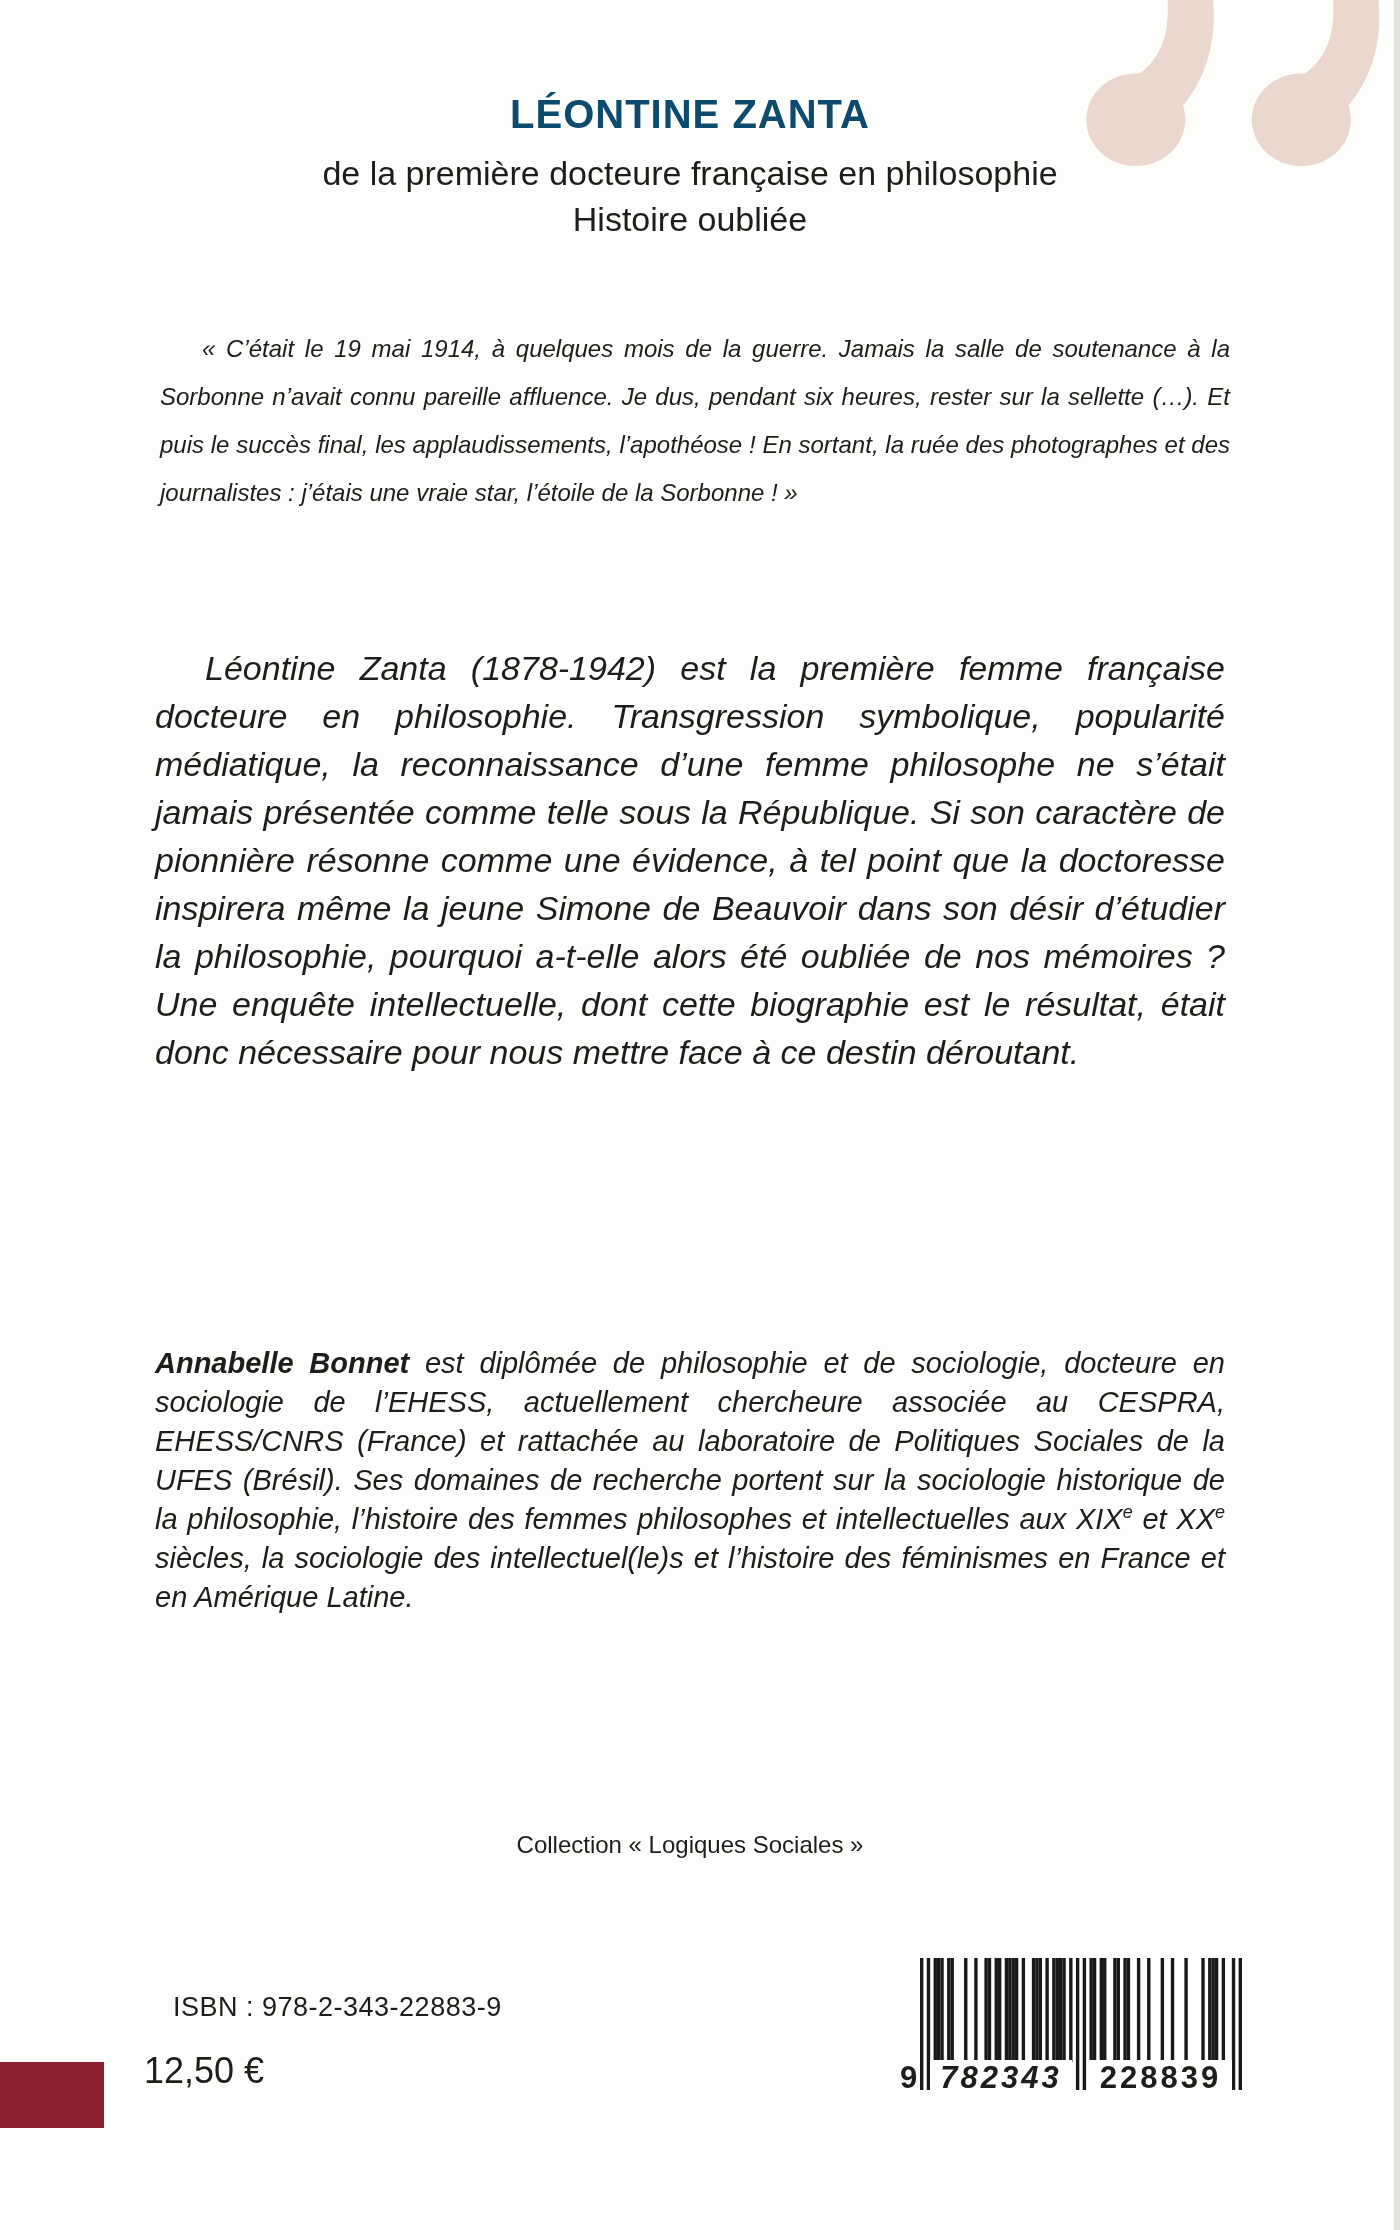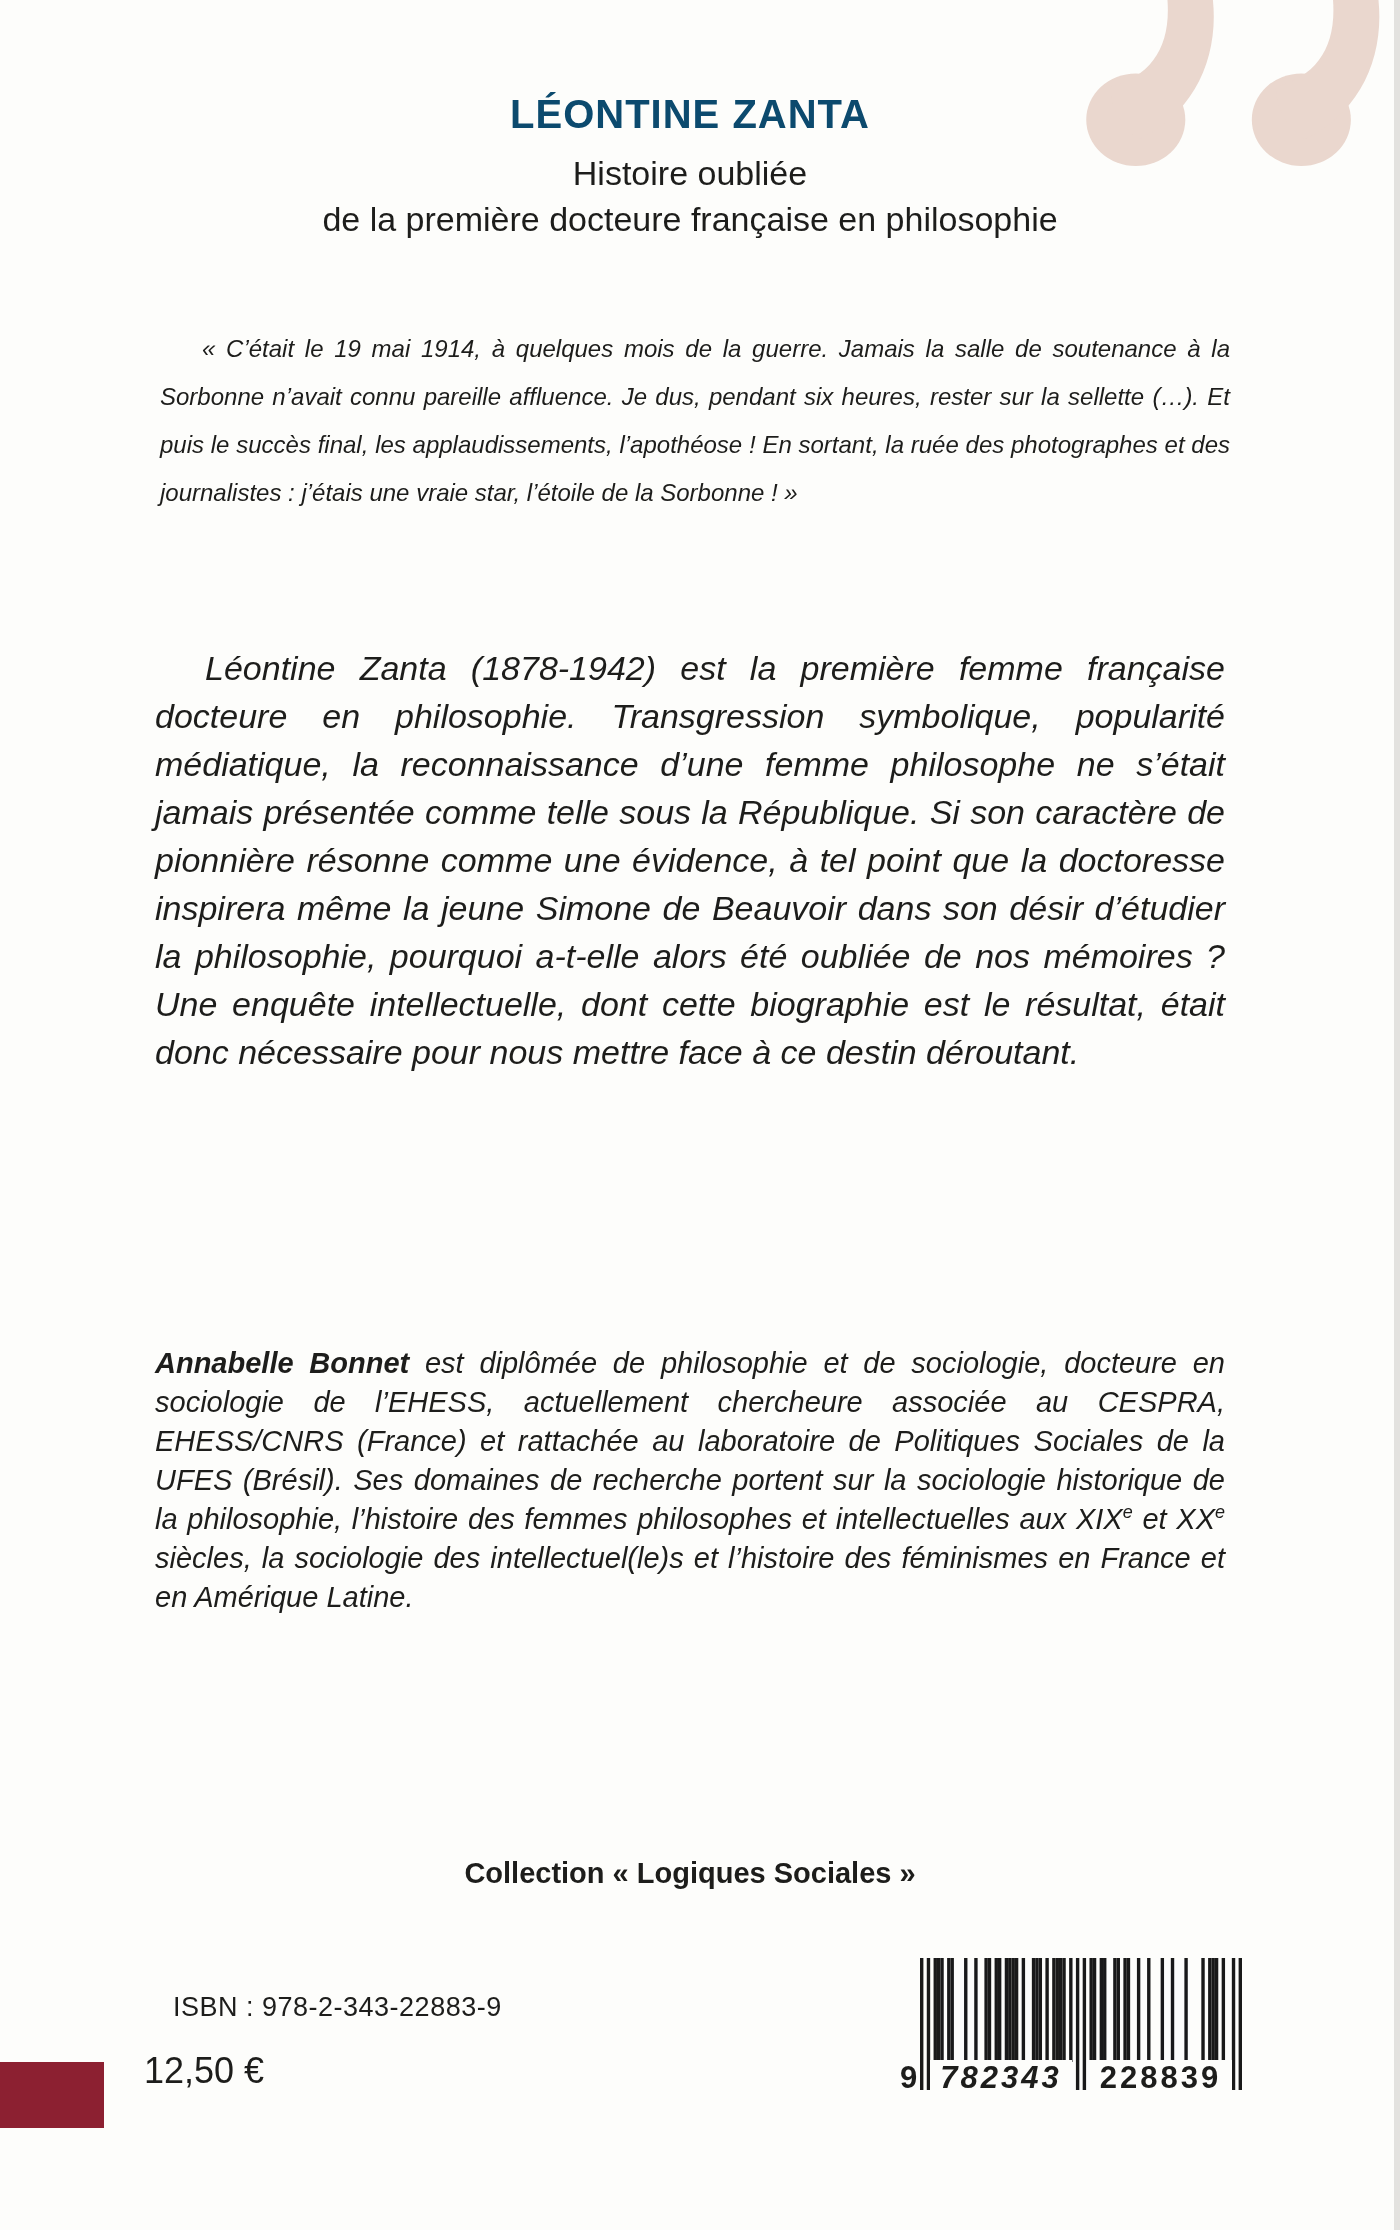--- a/index.html
+++ b/index.html
@@ -79,21 +79,21 @@
     }
     .bio sup { font-size: 62%; line-height: 0; }
 
     .collection {
       position: absolute;
       left: 155px;
       top: 1822px;
       width: 1070px;
       text-align: center;
     }
-    .coll-title { font-size: 29px; line-height: 46px; font-weight: 700; margin-top: 28px; }
+    .coll-title { font-size: 24px; line-height: 46px; font-weight: 400; }
     .coll-dir   { font-size: 30px; line-height: 44px; }
 
     .isbn  { position: absolute; left: 173px; top: 1992px; font-size: 27px; letter-spacing: 0.5px; }
     .price { position: absolute; left: 144px; top: 2050px; font-size: 36px; text-align: right; }
 
     
     .barcode { position: absolute; left: 900px; top: 1958px; width: 344px; height: 144px; }
     .bars { position: absolute; left: 20px; top: 0; width: 322px; height: 132px; }
     .bars svg { display: block; width: 100%; height: 100%; fill: #191919; }
     .bc-nums {
@@ -131,22 +131,22 @@
       </g>
       <g transform="translate(117,0)">
         <circle cx="38" cy="95" r="35"></circle>
         <path d="M20 70 C50 62 64 38 60 0 L92 0 C98 46 80 90 40 110 C28 100 20 86 20 70 Z"></path>
       </g>
     </g>
   </svg>
 
   <header class="head">
     <h1>LÉONTINE ZANTA</h1>
+    <div class="sub">de la première docteure française en philosophie</div>
     <div class="sub">Histoire oubliée</div>
-    <div class="sub">de la première docteure française en philosophie</div>
   </header>
 
   <p class="quote">«&nbsp;C’était le 19 mai 1914, à quelques mois de la guerre. Jamais la salle de soutenance à la Sorbonne n’avait connu pareille affluence. Je dus, pendant six heures, rester sur la sellette (…). Et puis le succès final, les applaudissements, l’apothéose&nbsp;! En sortant, la ruée des photographes et des journalistes&nbsp;: j’étais une vraie star, l’étoile de la Sorbonne&nbsp;!&nbsp;»</p>
 
   <p class="synopsis">Léontine Zanta (1878-1942) est la première femme française docteure en philosophie. Transgression symbolique, popularité médiatique, la reconnaissance d’une femme philosophe ne s’était jamais présentée comme telle sous la République. Si son caractère de pionnière résonne comme une évidence, à tel point que la doctoresse inspirera même la jeune Simone de Beauvoir dans son désir d’étudier la philosophie, pourquoi a-t-elle alors été oubliée de nos mémoires&nbsp;? Une enquête intellectuelle, dont cette biographie est le résultat, était donc nécessaire pour nous mettre face à ce destin déroutant.</p>
 
   <p class="bio"><span style="font-weight: 700;">Annabelle Bonnet</span><span> est diplômée de philosophie et de sociologie, docteure en sociologie de l’EHESS, actuellement chercheure associée au CESPRA, EHESS/CNRS (France) et rattachée au laboratoire de Politiques Sociales de la UFES (Brésil). Ses domaines de recherche portent sur la sociologie historique de la philosophie, l’histoire des femmes philosophes et intellectuelles aux XIX</span><sup>e</sup><span> et XX</span><sup>e</sup><span> siècles, la sociologie des intellectuel(le)s et l’histoire des féminismes en France et en Amérique Latine.</span></p>
 
   <div class="collection">
     <div class="coll-title">Collection «&nbsp;Logiques Sociales&nbsp;»</div>

